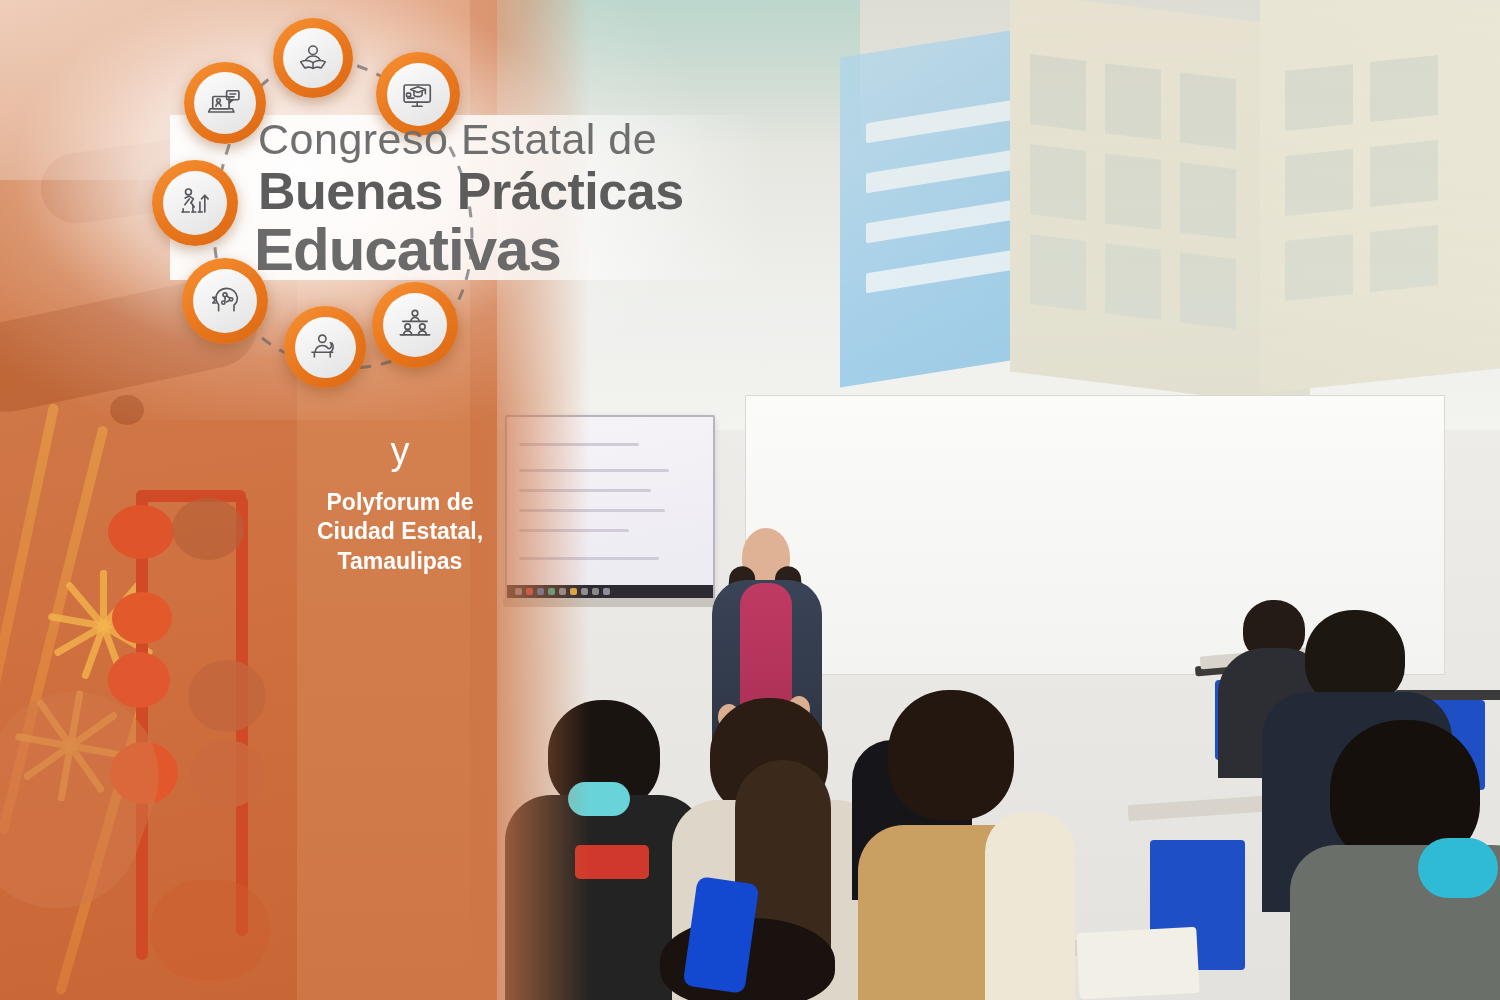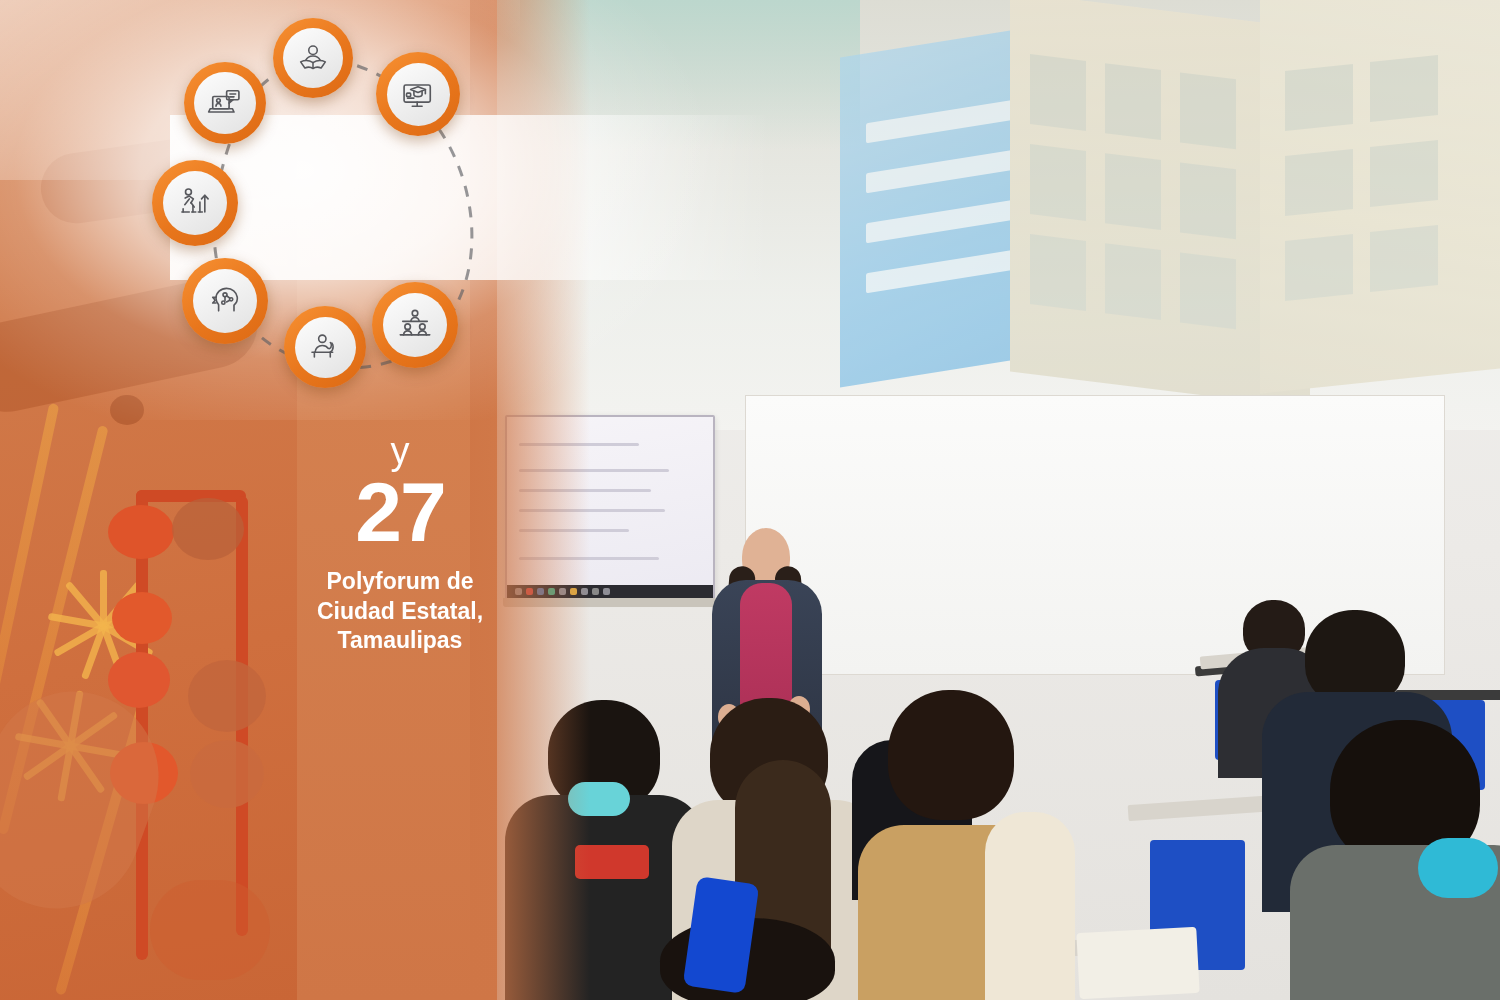--- a/index.html
+++ b/index.html
@@ -575,24 +575,28 @@
             <path d="M8 34c.5-3 2.4-4.8 5-4.8s4.5 1.8 5 4.8"></path>
             <circle cx="31" cy="24" r="3.4"></circle>
             <path d="M26 34c.5-3 2.4-4.8 5-4.8s4.5 1.8 5 4.8"></path>
             <path d="M4 34h36"></path>
           </svg>
         </span>
       </div>
     </div>
   </div>
 
+  <div class="titles">
+    <div class="t1">Congreso Estatal de</div>
+    <div class="t2">Buenas Prácticas</div>
+    <div class="t3">Educativas</div>
+  </div>
 
   <div class="dates">
     <div class="d-y">y</div>
-    <div class="d-num">27</div>
     <div class="d-venue">
       <div>Polyforum de</div>
       <div>Ciudad Estatal,</div>
       <div>Tamaulipas</div>
     </div>
   </div>
 
 
 </div>
 

